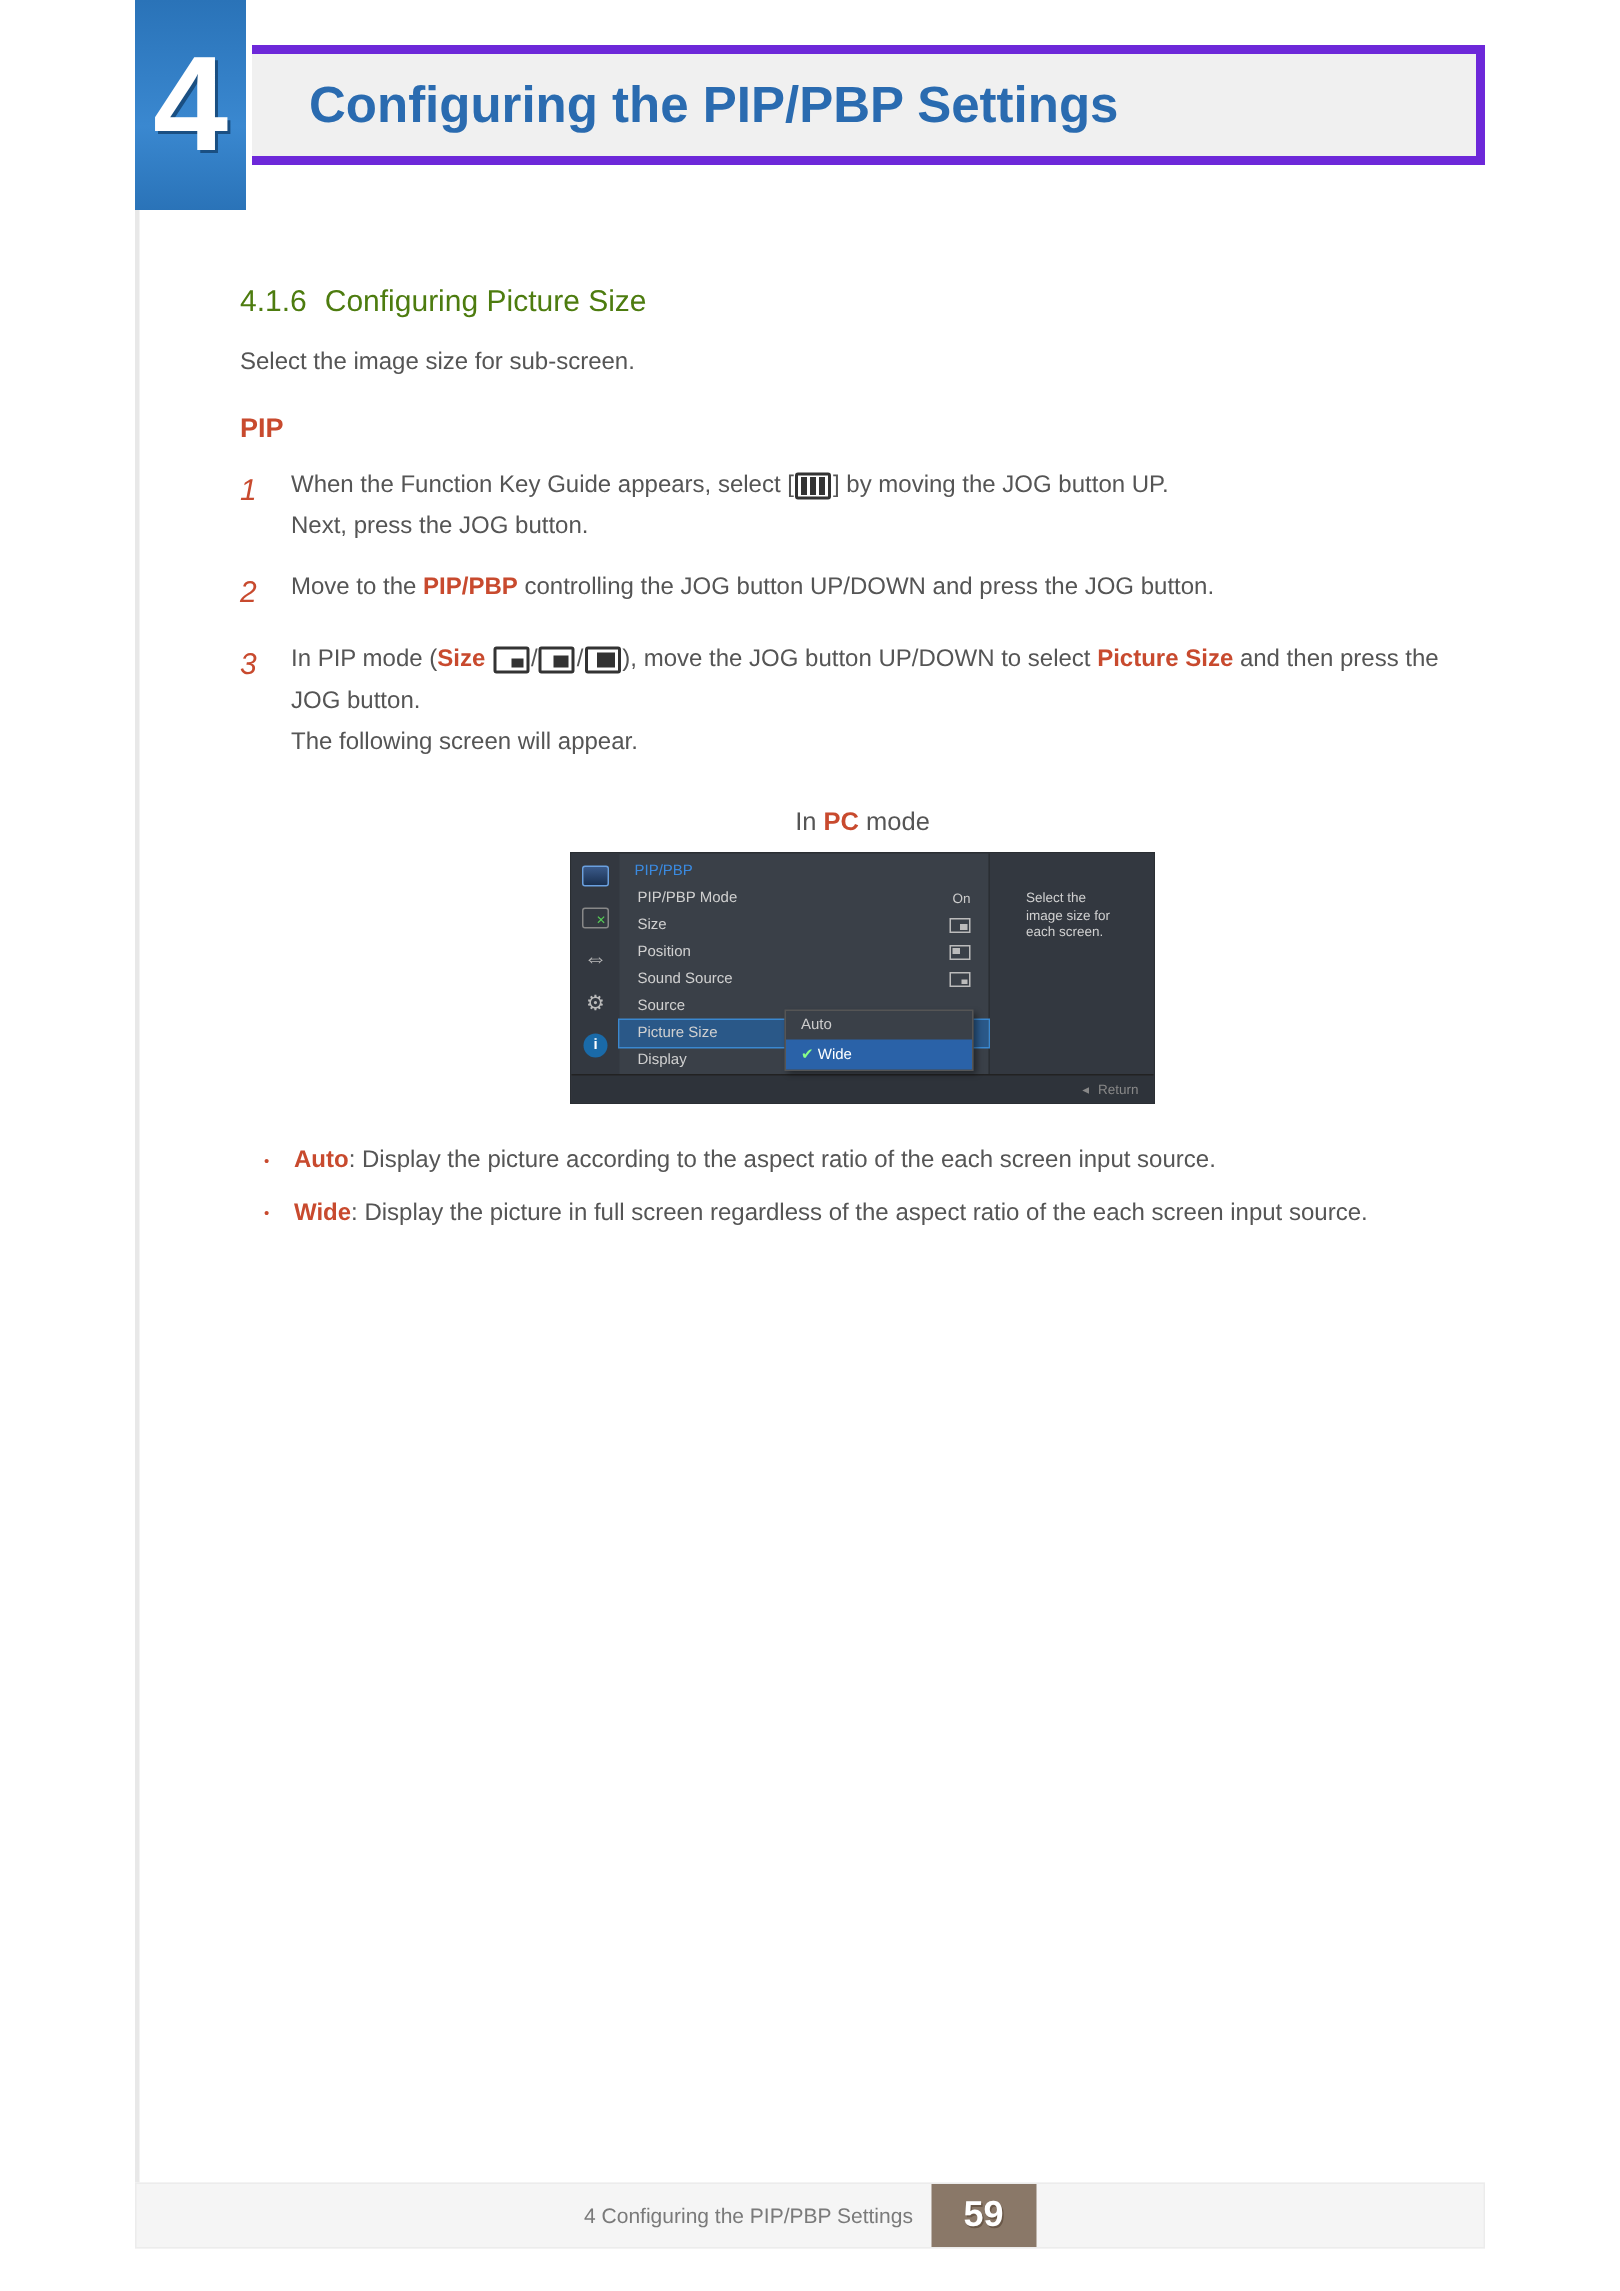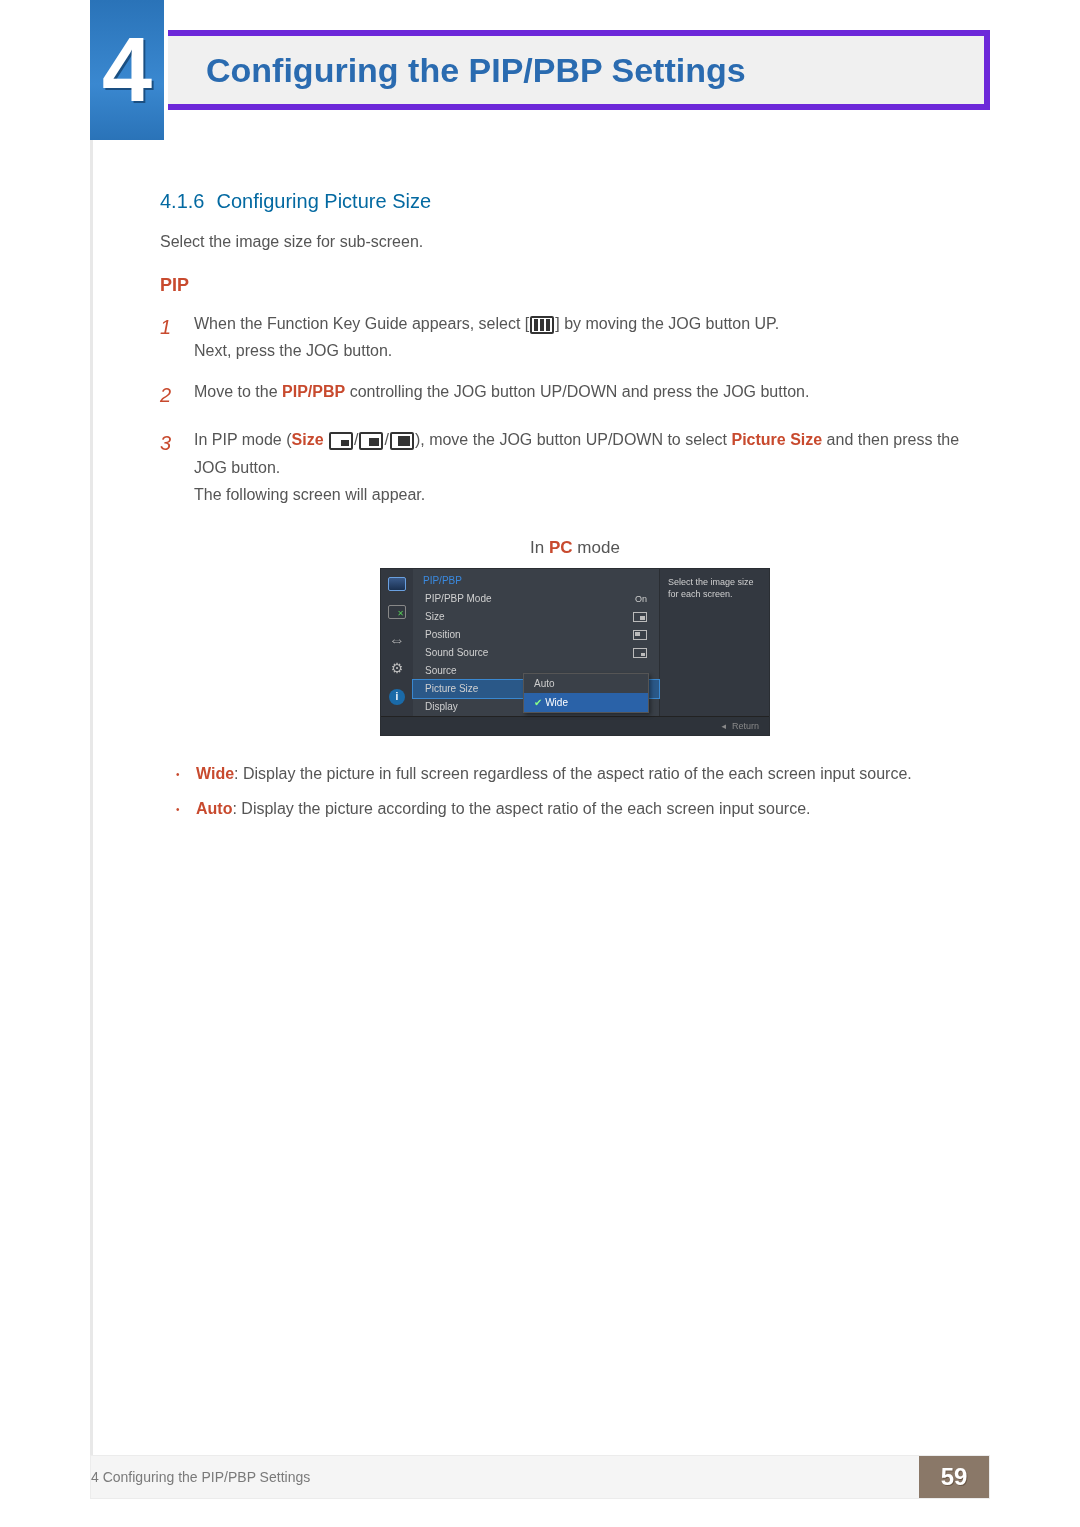--- a/index.html
+++ b/index.html
@@ -41,21 +41,21 @@
     font-weight: bold;
     color: #2a6bb0;
   }
   .content {
     position: absolute;
     top: 190px;
     left: 160px;
     right: 90px;
   }
   .section-head {
-    color: #0369a1;
+    color: #4d7c0f;
     font-size: 20px;
     margin-bottom: 20px;
   }
   .section-head .num { margin-right: 12px; }
   .intro { font-size: 16px; margin-bottom: 24px; color:#555; }
   .subhead { color: #c84a2e; font-size: 18px; font-weight: bold; margin-bottom: 14px; }
   ol.steps { list-style: none; margin: 0; padding: 0; }
   ol.steps > li { display: flex; margin-bottom: 14px; font-size: 16px; line-height: 1.7; color:#555;}
   ol.steps .n { color: #c84a2e; font-size: 20px; width: 34px; font-style: italic; font-weight: normal; flex-shrink:0;}
   ol.steps .body { flex: 1; }
@@ -105,32 +105,32 @@
   .osd-row .val-icon.i2::after{ left:1px; top:1px; width:5px; height:4px;}
   .osd-row .val-icon.i3::after{ right:1px; bottom:1px; width:4px; height:3px;}
   .osd-dropdown {
     position:absolute; left:110px; right:10px; top:104px;
     background:#3a4048; border:1px solid #555;
     box-shadow: 2px 2px 4px rgba(0,0,0,.4);
   }
   .osd-dropdown .opt { padding:4px 10px; font-size:10px; color:#ccc;}
   .osd-dropdown .opt.sel { background:#2a62a8; color:#fff;}
   .osd-dropdown .opt.sel::before{ content:"✔ "; color:#8f8;}
-  .osd-desc { width:110px; padding:8px; font-size:9px; line-height:1.3; border-left:1px solid #2a2e33; background:#333840;}
+  .osd-desc { width:110px; padding:24px; font-size:9px; line-height:1.3; border-left:1px solid #2a2e33; background:#333840;}
   .osd-footer { display:flex; justify-content:flex-end; padding:4px 10px; font-size:9px; background:#2e333a; border-top:1px solid #222; gap:6px; align-items:center; color:#888;}
 
   ul.bullets { list-style:none; margin-top:24px; padding-left:36px;}
   ul.bullets li { font-size:16px; line-height:1.7; color:#555; margin-bottom:8px; position:relative;}
   ul.bullets li::before{ content:"•"; color:#c84a2e; position:absolute; left:-20px; font-size:10px; top:6px;}
   ul.bullets .term { color:#c84a2e; font-weight:bold;}
 
   .footer {
     position:absolute; bottom:28px; left:90px; right:90px;
     background:#f5f5f5; height:44px;
-    display:flex; justify-content:space-between; align-items:center;
+    display:flex; justify-content:center; align-items:center;
     border:1px solid #ececec;
   }
   .footer .ftxt { color:#7a7a7a; font-size:14px; margin-right:0;}
   .footer .pageno {
     background:#8a7868; color:#fff; height:100%;
     width:70px; display:flex; align-items:center; justify-content:center;
     font-size:24px; font-weight:bold; text-shadow:1px 1px 0 #6a5848; margin-left:12px;
   }
   .left-rail { position:absolute; left:90px; top:140px; bottom:72px; width:3px; background:#e8e8e8;}
 </style>
@@ -228,21 +228,21 @@
       </div>
       <div class="osd-desc">Select the image size for each screen.</div>
     </div>
     <div class="osd-footer">
       <span>◂</span>
       <span>Return</span>
     </div>
   </div>
 
   <ul class="bullets">
+    <li><span class="term">Auto</span><span>: Display the picture according to the aspect ratio of the each screen input source.</span></li>
     <li><span class="term">Wide</span><span>: Display the picture in full screen regardless of the aspect ratio of the each screen input source.</span></li>
-    <li><span class="term">Auto</span><span>: Display the picture according to the aspect ratio of the each screen input source.</span></li>
   </ul>
 </div>
 
 <div class="footer">
   <span class="ftxt">4 Configuring the PIP/PBP Settings</span>
   <span class="pageno">59</span>
 </div>
 
 </body></html>

